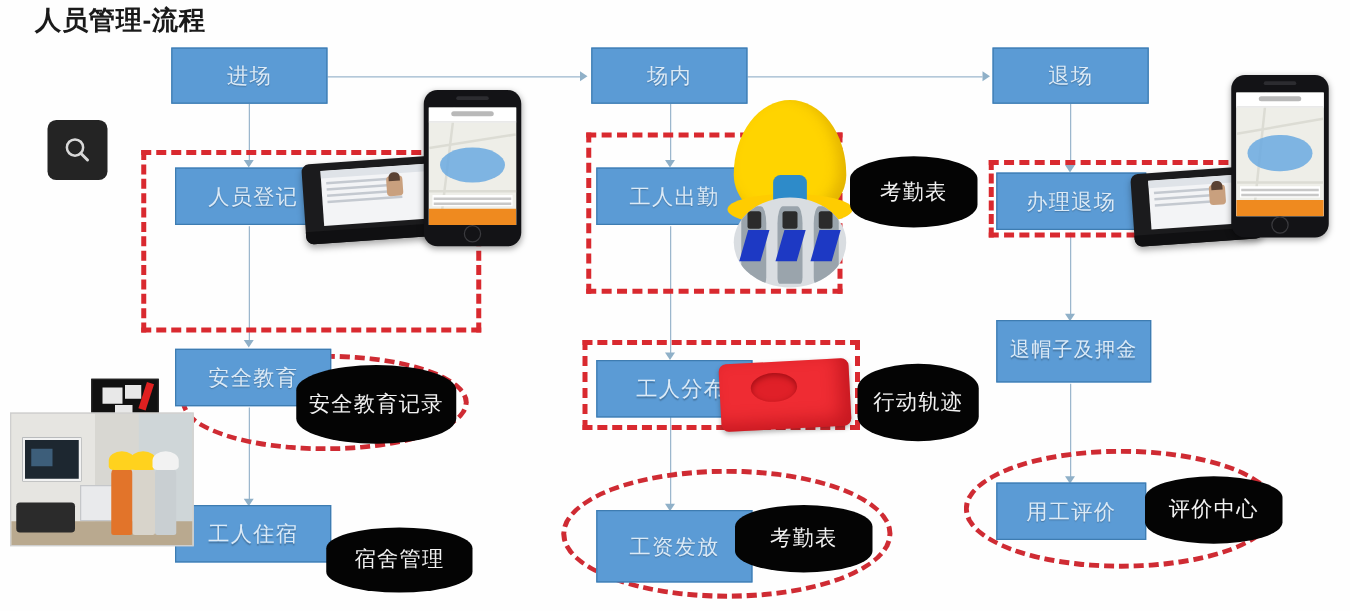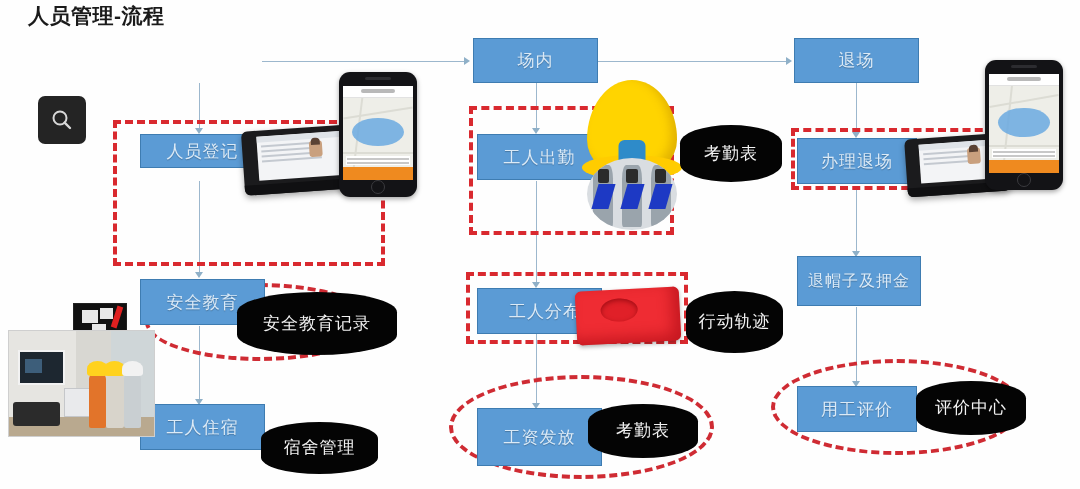--- a/index.html
+++ b/index.html
@@ -127,42 +127,43 @@
 
   <div class="title">人员管理-流程</div>
 
   <div class="searchbtn">
     <svg width="26" height="26" viewBox="0 0 26 26">
       <circle cx="11" cy="11" r="6.5" fill="none" stroke="#d8d8d8" stroke-width="2"></circle>
       <line x1="15.6" y1="15.6" x2="21" y2="21" stroke="#d8d8d8" stroke-width="2.4" stroke-linecap="round"></line>
     </svg>
   </div>
 
+  <div class="pbox" style="left:137px;top:38px;width:125px;height:45px;">进场</div>
   <div class="pbox" style="left:473px;top:38px;width:125px;height:45px;">场内</div>
   <div class="pbox" style="left:794px;top:38px;width:125px;height:45px;">退场</div>
 
   <div class="hline" style="left:262px;top:61px;width:203px;"></div>
   <div class="arrow-r" style="left:464px;top:57px;"></div>
   <div class="hline" style="left:598px;top:61px;width:188px;"></div>
   <div class="arrow-r" style="left:786px;top:57px;"></div>
 
   <div class="vline" style="left:199px;top:83px;height:48px;"></div>
   <div class="arrow-d" style="left:195px;top:128px;"></div>
   <div class="vline" style="left:199px;top:181px;height:93px;"></div>
   <div class="arrow-d" style="left:195px;top:272px;"></div>
   <div class="vline" style="left:199px;top:326px;height:75px;"></div>
   <div class="arrow-d" style="left:195px;top:399px;"></div>
 
   <div class="rdash" style="left:113px;top:120px;width:272px;height:146px;"></div>
 
-  <div class="pbox" style="left:140px;top:134px;width:125px;height:34px;">人员登记</div>
+  <div class="pbox" style="left:140px;top:134px;width:125px;height:46px;">人员登记</div>
   <div class="pbox" style="left:140px;top:279px;width:125px;height:46px;">安全教育</div>
   <div class="pbox" style="left:140px;top:404px;width:125px;height:46px;">工人住宿</div>
 
-  <div class="pill" style="left:237px;top:292px;width:160px;height:63px;">安全教育记录</div>
+  <div class="pill" style="left:237px;top:292px;width:128px;height:63px;">安全教育记录</div>
   <div class="pill" style="left:261px;top:422px;width:117px;height:52px;">宿舍管理</div>
 
   <div class="rell" style="left:145px;top:283px;width:230px;height:78px;"></div>
 
   <div class="minipic" style="left:73px;top:303px;width:52px;height:32px;">
     <div class="w" style="left:8px;top:6px;width:16px;height:13px;"></div>
     <div class="w" style="left:26px;top:4px;width:13px;height:11px;"></div>
     <div class="w" style="left:18px;top:20px;width:14px;height:9px;"></div>
     <div class="r" style="left:40px;top:2px;width:6px;height:22px;transform:rotate(18deg);"></div>
   </div>

